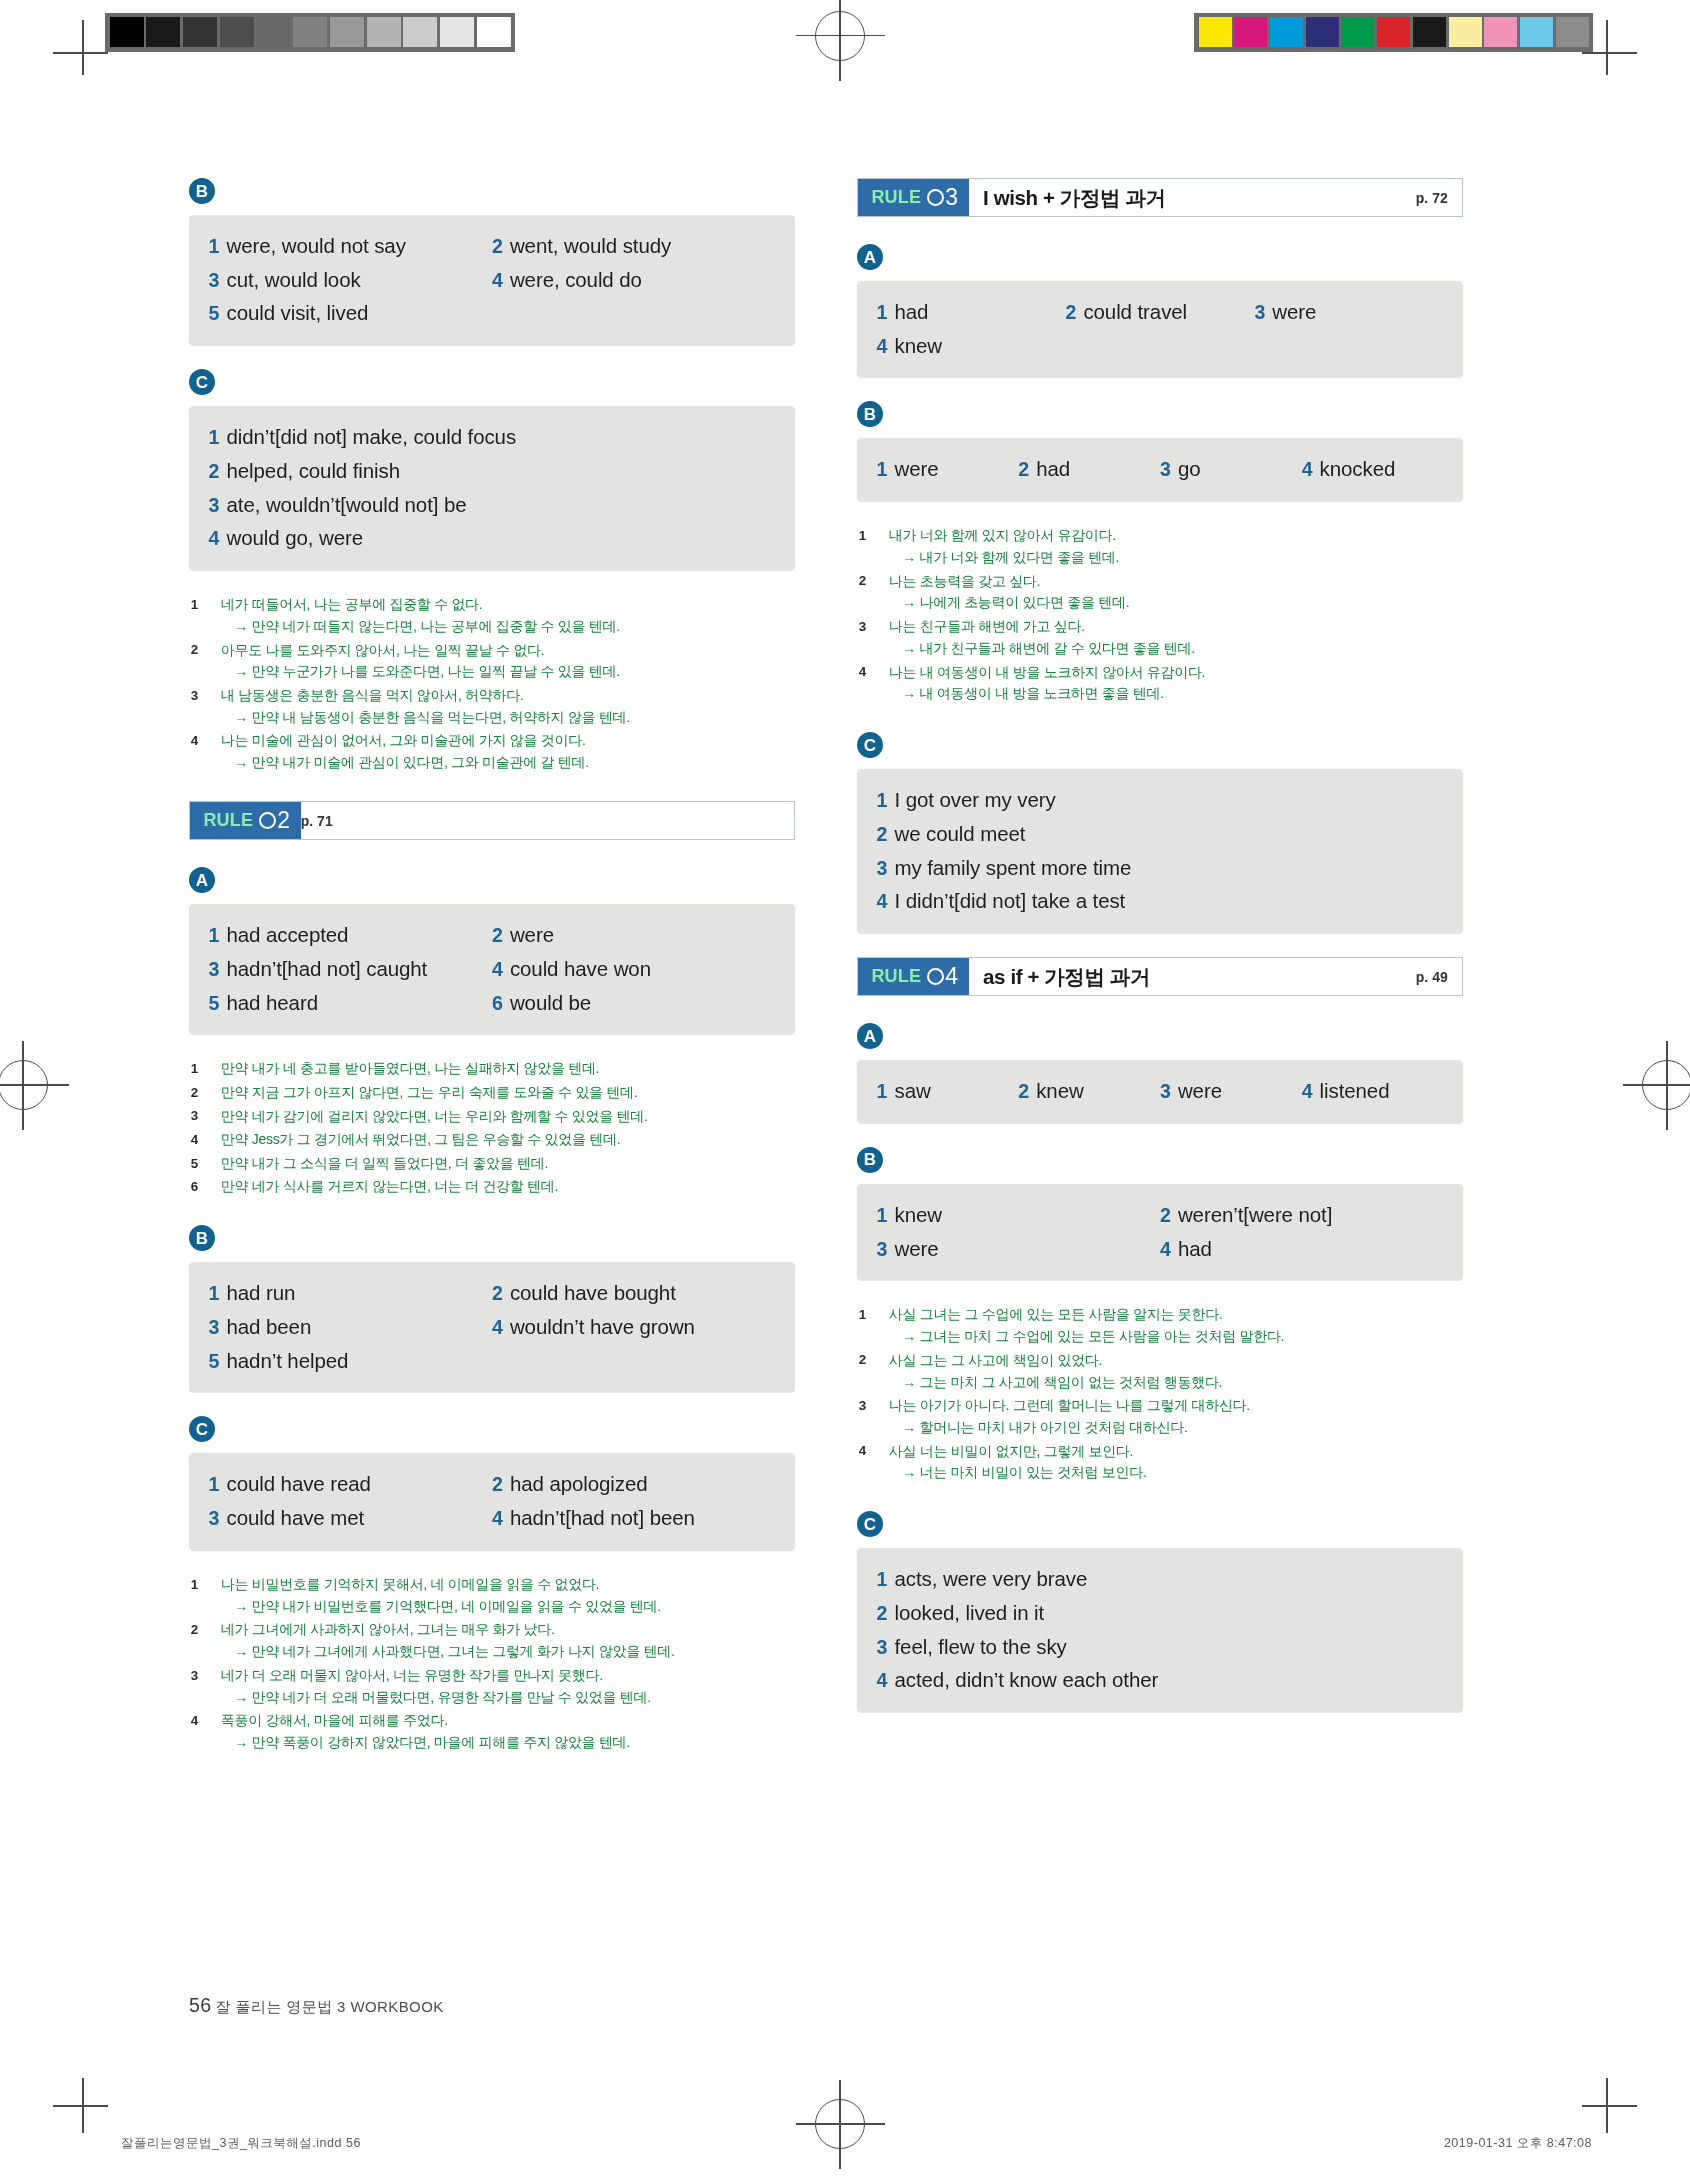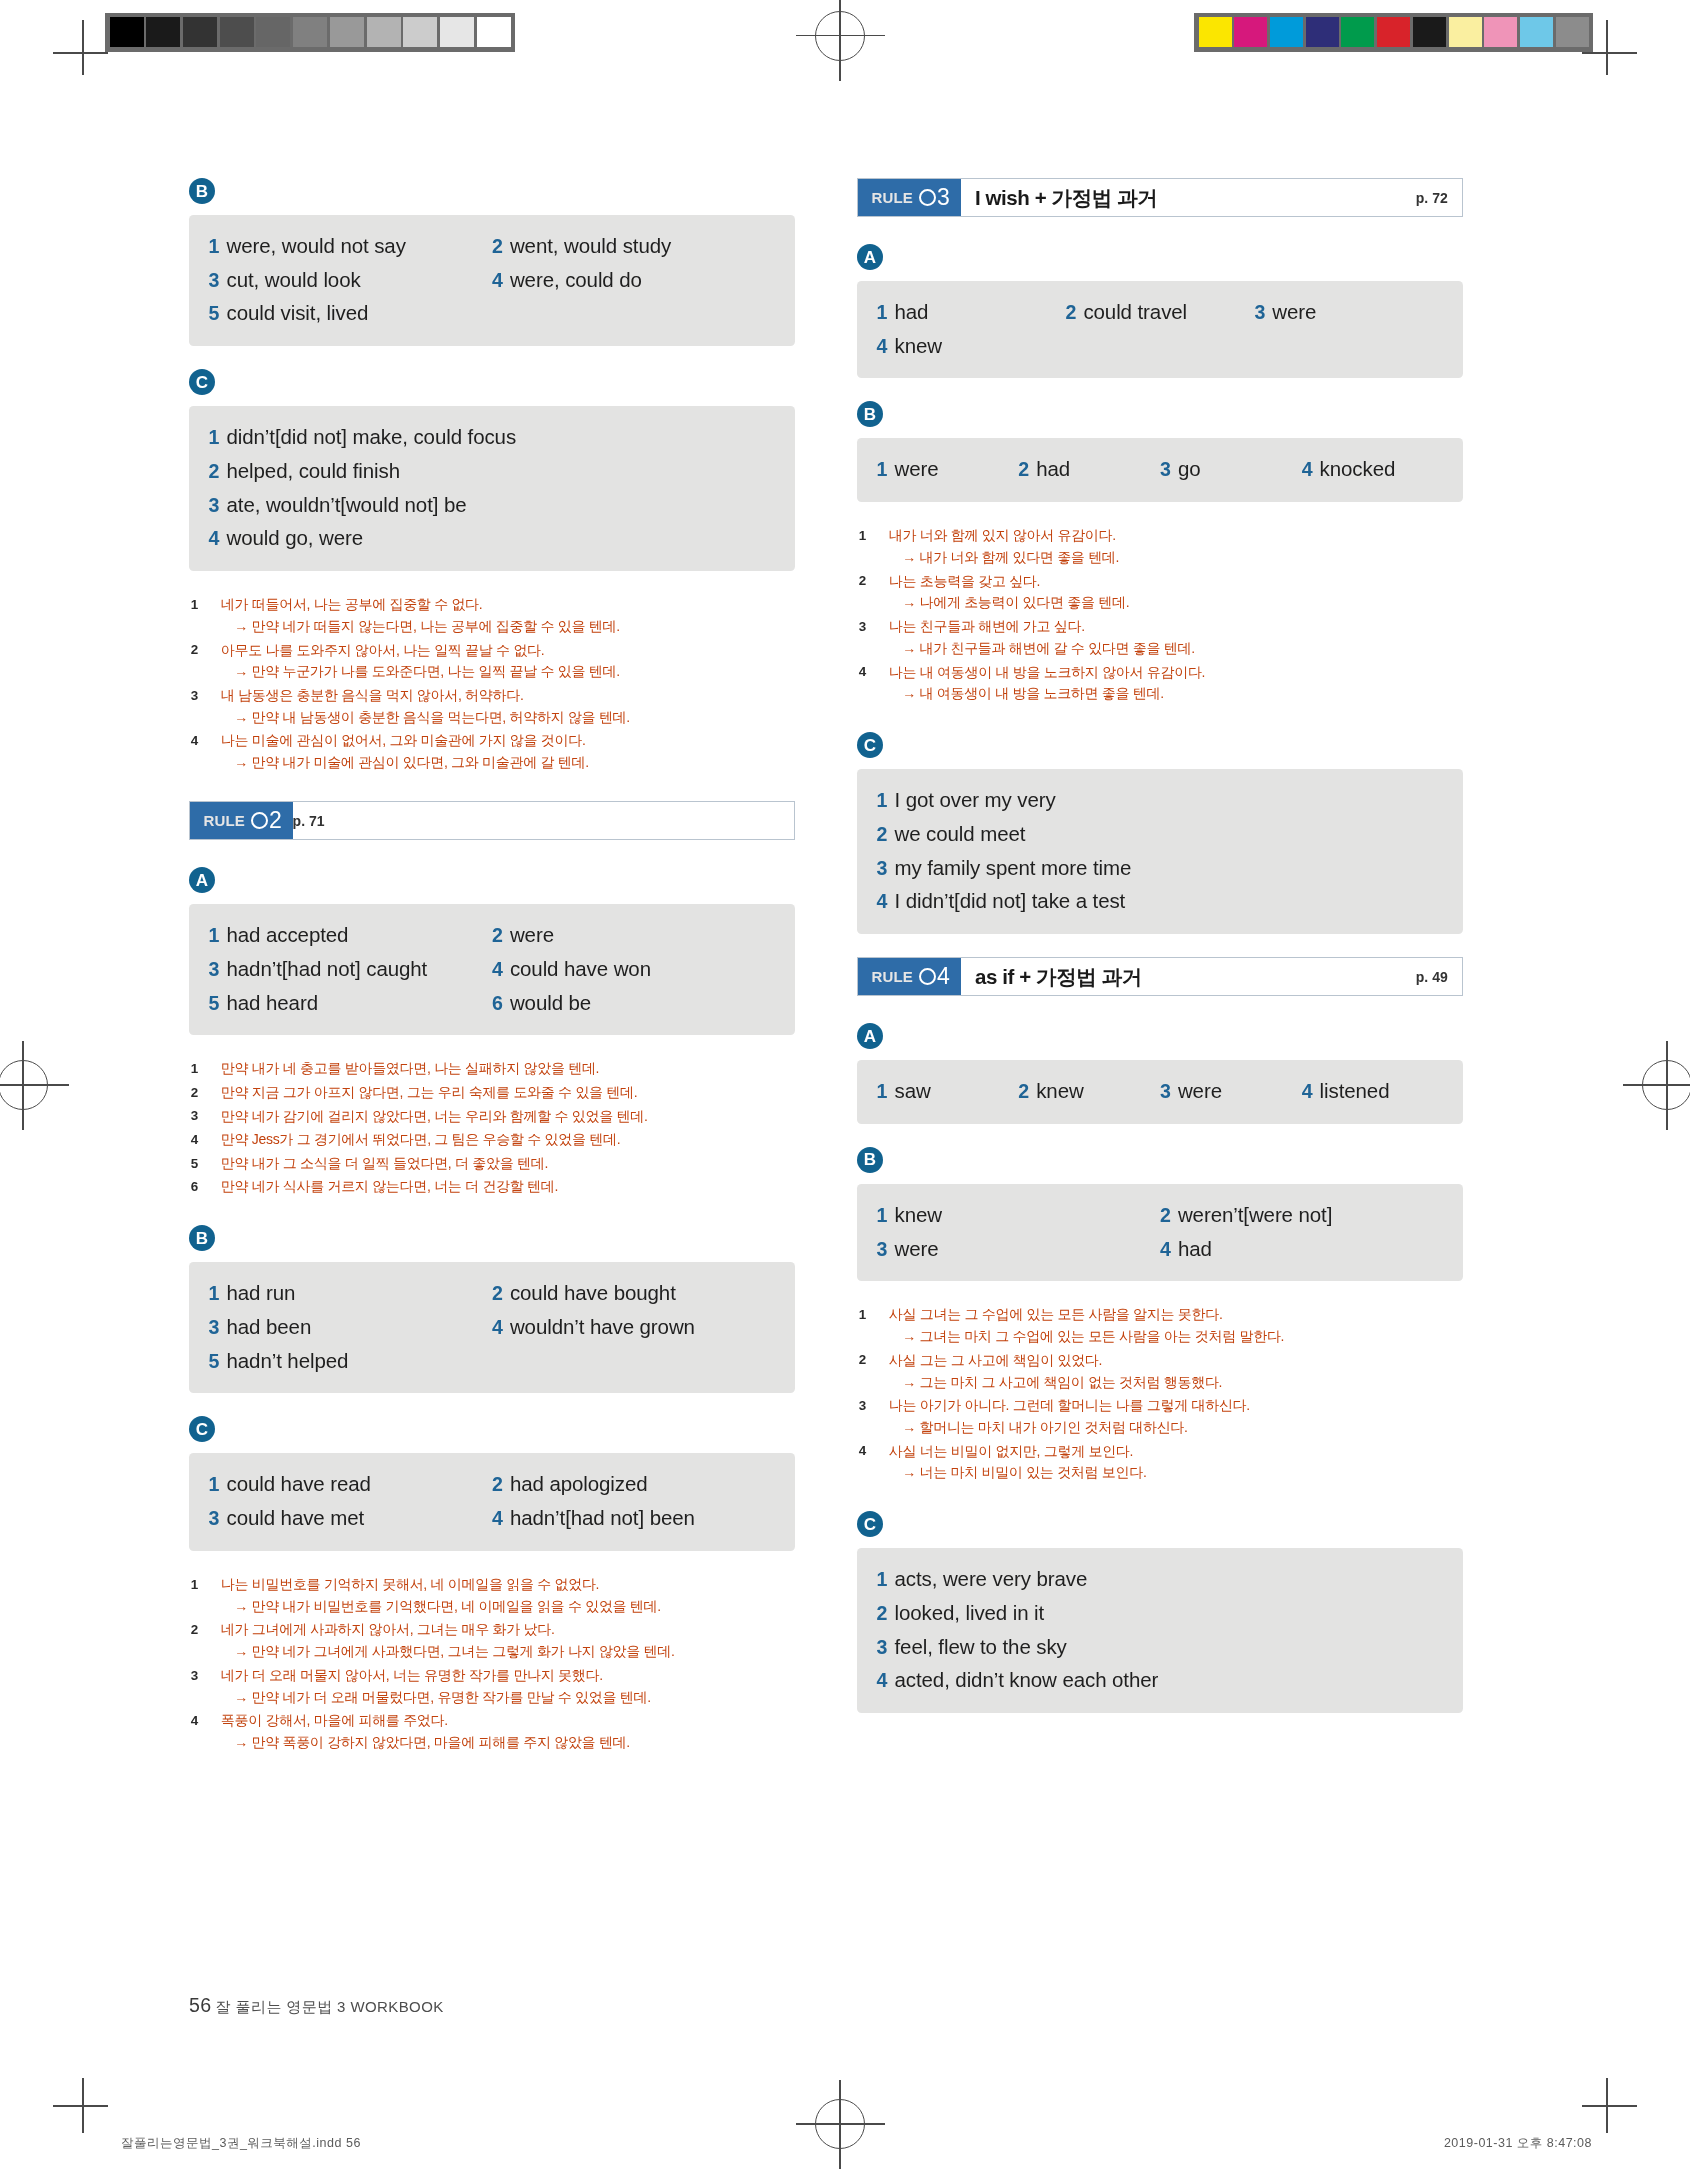--- a/index.html
+++ b/index.html
@@ -77,24 +77,24 @@
   .rule-tag {
     background: #2e6ca8;
     color: #fff;
     display: flex;
     align-items: center;
     gap: 6.2px;
     padding: 0 11.6px 0 13.4px;
     flex: 0 0 auto;
   }
   .rule-tag .rule-word {
-    font-size: 15px;
+    font-size: 18px;
     font-weight: bold;
     letter-spacing: 0.2px;
-    color: #e5e5e5;
+    color: #86efac;
     text-align: center;
   }
   .rule-tag .rule-num {
     font-size: 23px;
     font-weight: 300;
     line-height: 1;
     color: #ffffff;
     letter-spacing: -0.9px;
     display: flex;
     align-items: center;
@@ -175,21 +175,21 @@
   .ko-num {
     flex: 0 0 30px;
     font-size: 13.4px;
     font-weight: bold;
     color: #2b2b2b;
     padding-top: 2.7px;
   }
   .ko-body { flex: 1; }
   .ko-line {
     font-size: 14px;
-    color: #c2410c;
+    color: #15803d;
     line-height: 1.56;
     letter-spacing: -0.3px;
   }
   .ko-line.arrow { padding-left: 13.4px; }
 
   
   .page-footer {
     position: absolute;
     left: 189px;
     top: 1994px;

